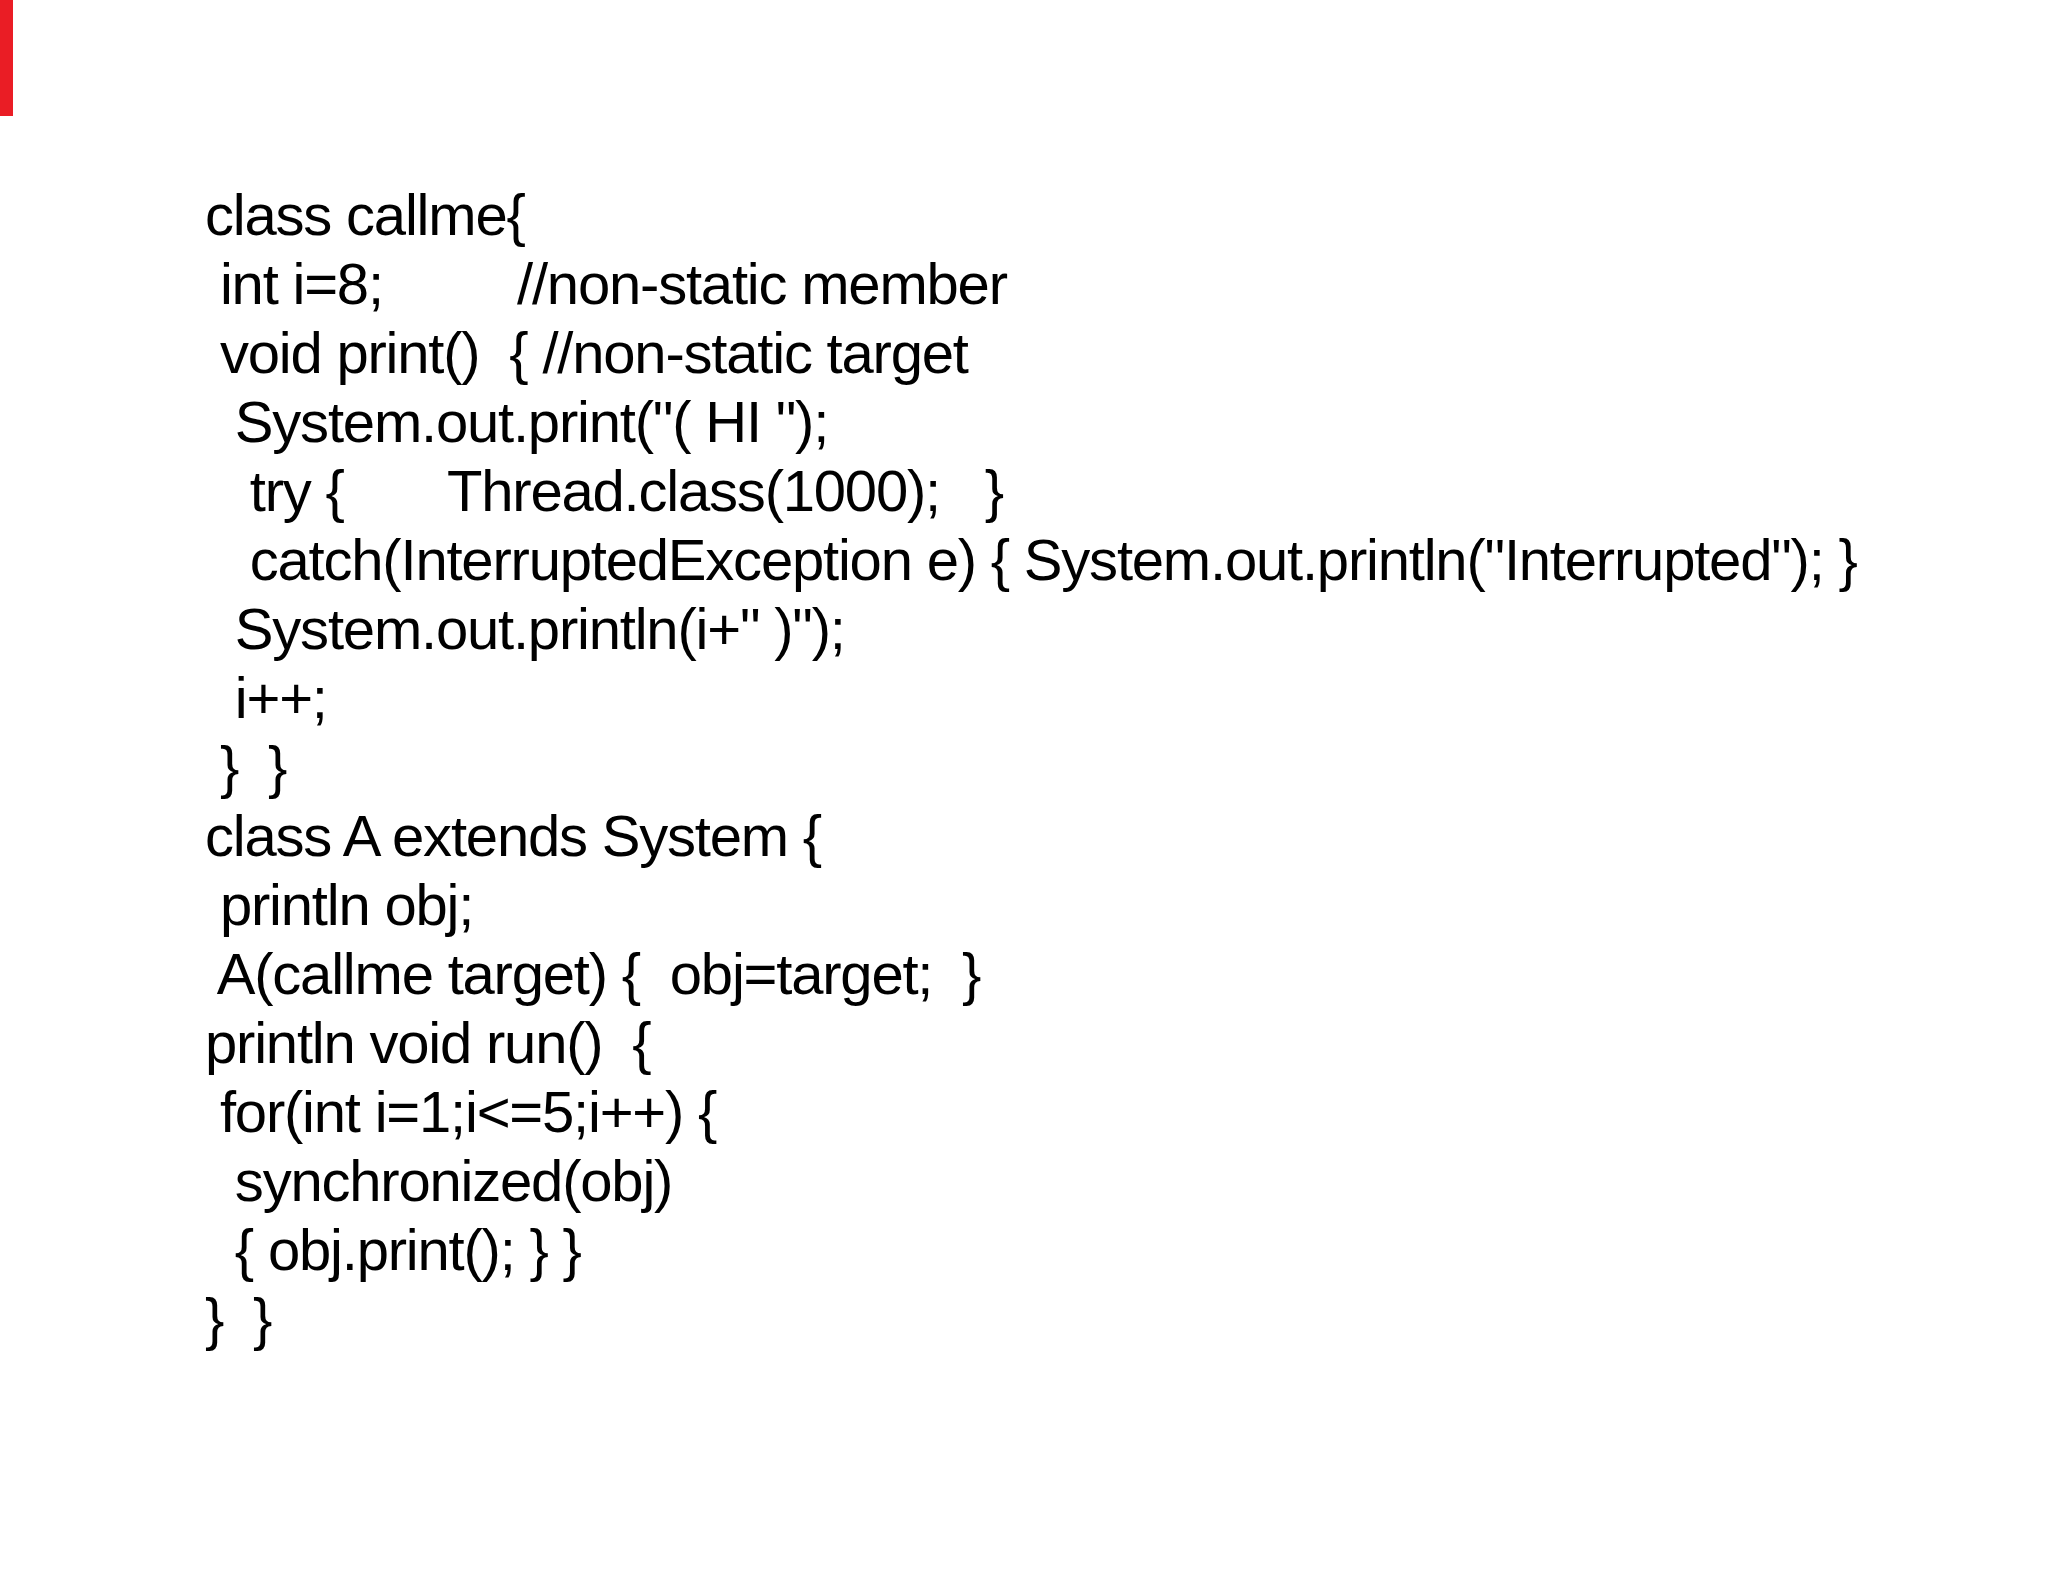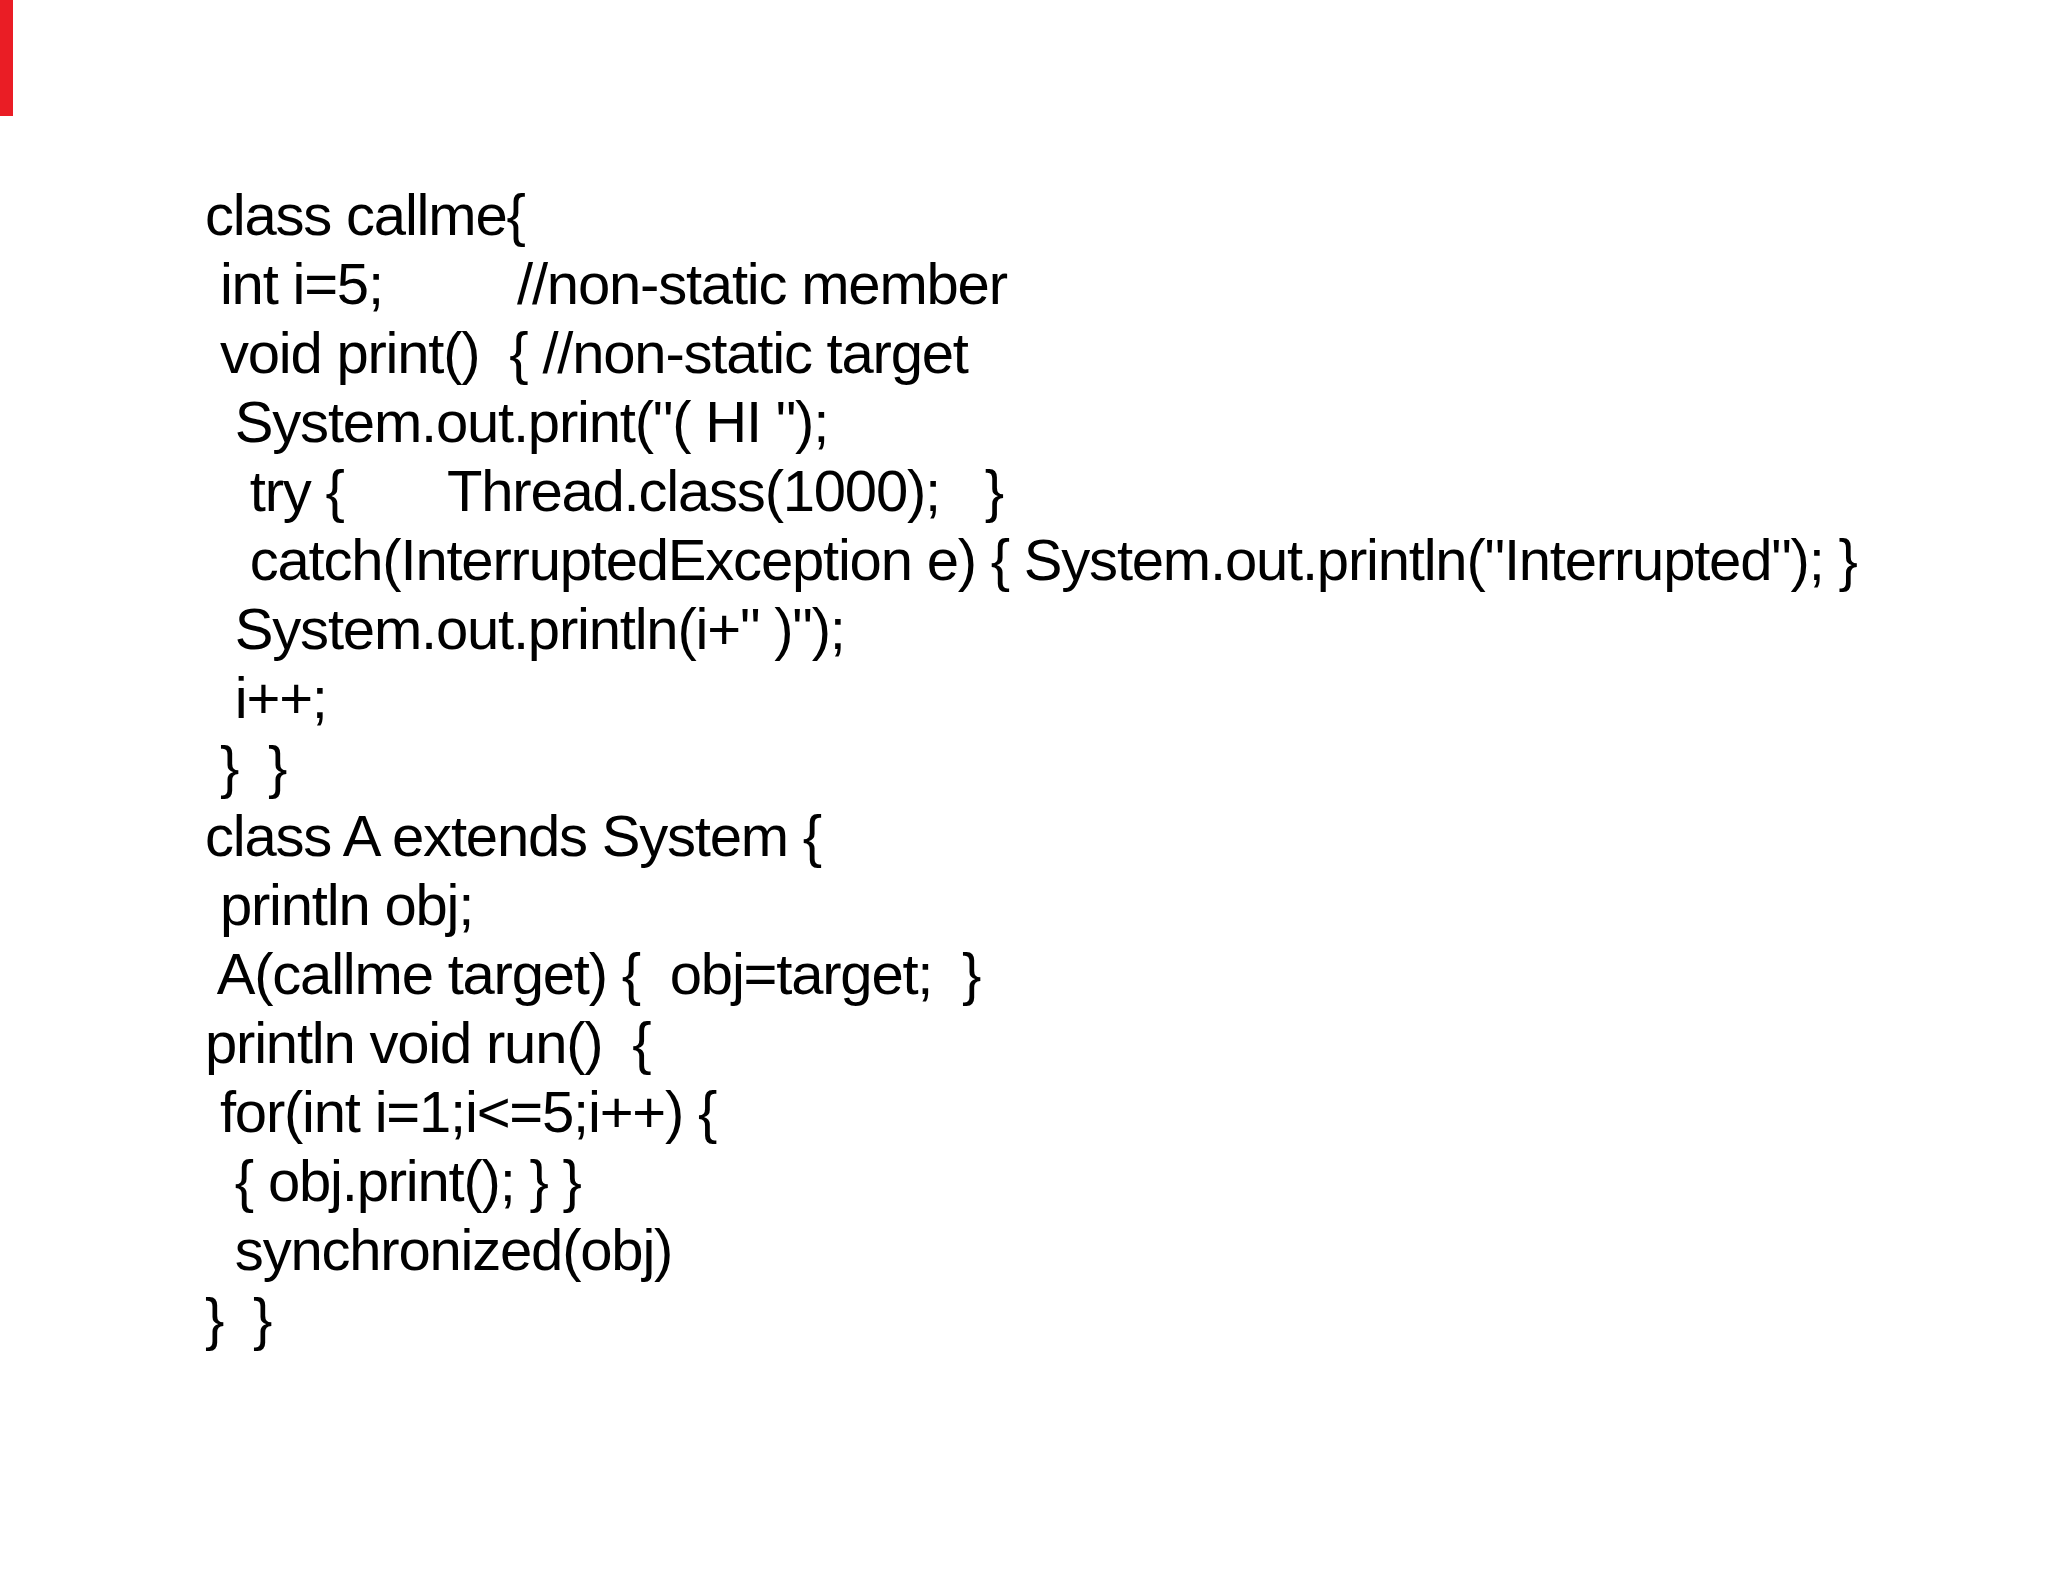--- a/index.html
+++ b/index.html
@@ -41,30 +41,30 @@
     height: 69px;
   }
 </style>
 </head>
 <body>
 
 <div class="slide">
   <div class="red-bar" style="background: rgb(234, 29, 37);"></div>
   <div class="code-block">
     <div class="code-line">class callme{</div>
-    <div class="code-line"> int i=5;         //non-static member</div>
+    <div class="code-line"> int i=8;         //non-static member</div>
     <div class="code-line"> void print()  { //non-static target</div>
     <div class="code-line">  System.out.print("( HI ");</div>
     <div class="code-line">   try {       Thread.class(1000);   }</div>
     <div class="code-line">   catch(InterruptedException e) { System.out.println("Interrupted"); }</div>
     <div class="code-line">  System.out.println(i+" )");</div>
     <div class="code-line">  i++;</div>
     <div class="code-line"> }  }</div>
     <div class="code-line">class A extends System {</div>
     <div class="code-line"> println obj;</div>
     <div class="code-line"> A(callme target) {  obj=target;  }</div>
     <div class="code-line">println void run()  {</div>
     <div class="code-line"> for(int i=1;i&lt;=5;i++) {</div>
+    <div class="code-line">  synchronized(obj)</div>
     <div class="code-line">  { obj.print(); } }</div>
-    <div class="code-line">  synchronized(obj)</div>
     <div class="code-line">}  }</div>
   </div>
 </div>
 
 </body></html>

